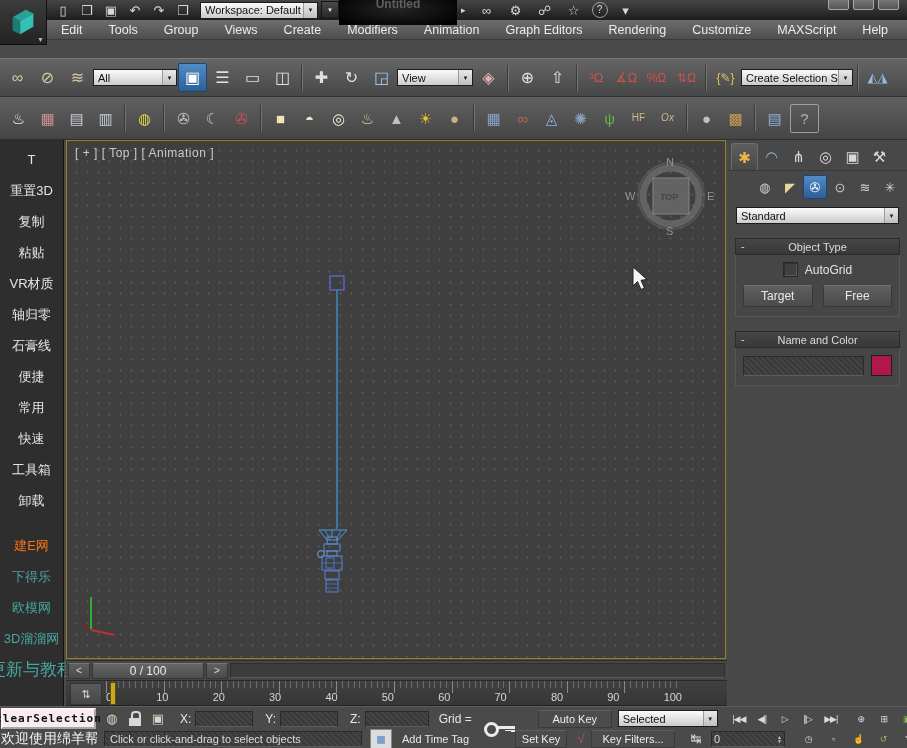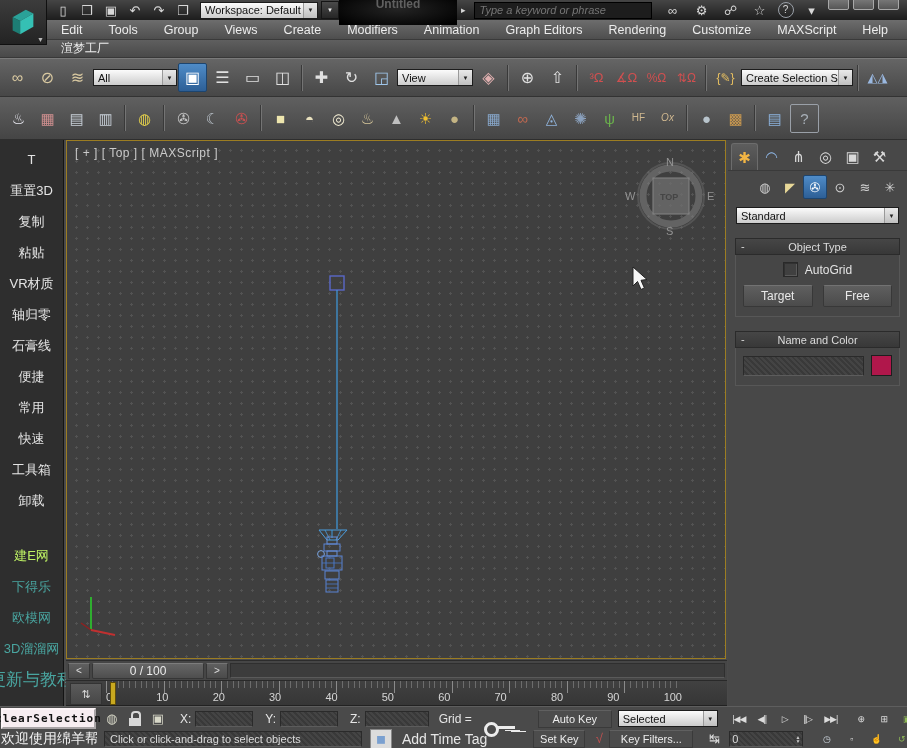--- a/index.html
+++ b/index.html
@@ -187,21 +187,20 @@
           <span class="glyph">❐</span>
         </div>
       </div>
     <div class="combo ws-combo">
       <span class="combo-text">Workspace: Default</span>
       <span class="combo-arrow">▼</span>
     </div>
     <span class="wsdrop">▼</span>
     <div class="doc-plate">Untitled</div>
     <span class="overflow-arrow">▸</span>
-    <input class="search" placeholder="Type a keyword or phrase" style="">
     <div class="tright">
         <div class="ticon">
           <span class="glyph">∞</span>
         </div>
         <div class="ticon">
           <span class="glyph">⚙</span>
         </div>
         <div class="ticon">
           <span class="glyph">☍</span>
         </div>
@@ -228,23 +227,20 @@
       <div class="menu-item">Group</div>
       <div class="menu-item">Views</div>
       <div class="menu-item">Create</div>
       <div class="menu-item">Modifiers</div>
       <div class="menu-item">Animation</div>
       <div class="menu-item">Graph Editors</div>
       <div class="menu-item">Rendering</div>
       <div class="menu-item">Customize</div>
       <div class="menu-item">MAXScript</div>
       <div class="menu-item">Help</div>
-    </div>
-  <div class="pluginbar">
-      <div class="menu-item">渲梦工厂</div>
     </div>
 
   <div class="toolbar1">
       <div class="tbtn">
         <span class="glyph" style="color: rgb(216, 200, 160);">∞</span>
       </div>
       <div class="tbtn">
         <span class="glyph" style="color: rgb(216, 200, 160);">⊘</span>
       </div>
       <div class="tbtn">
@@ -410,29 +406,29 @@
       <div class="side-item">粘贴</div>
       <div class="side-item">VR材质</div>
       <div class="side-item">轴归零</div>
       <div class="side-item">石膏线</div>
       <div class="side-item">便捷</div>
       <div class="side-item">常用</div>
       <div class="side-item">快速</div>
       <div class="side-item">工具箱</div>
       <div class="side-item">卸载</div>
       <div class="side-item spacer"></div>
-      <div class="side-item" style="color: #bef264; margin-top: 10px;">建E网</div>
+      <div class="side-item" style="color: #f97316;">建E网</div>
       <div class="side-item" style="color: rgb(73, 165, 160);">下得乐</div>
       <div class="side-item" style="color: rgb(73, 165, 160);">欧模网</div>
       <div class="side-item" style="color: rgb(73, 165, 160);">3D溜溜网</div>
       <div class="side-item small" style="color: rgb(73, 165, 160);">更新与教程</div>
     </div>
 
   <div class="viewport">
-    <div class="vp-label">[ + ] [ Top ] [ MAXScript ]</div>
+    <div class="vp-label">[ + ] [ Top ] [ Animation ]</div>
     <svg class="vp-svg" viewBox="0 0 658 517">
 
       <g>
         <rect x="263" y="135" width="14" height="14" fill="none" stroke="#5a68c8" stroke-width="1.4"></rect>
         <line x1="270" y1="149" x2="270" y2="388" stroke="#3f9be0" stroke-width="1.2"></line>
         <path d="M252,389 L280,389 L271,399 L260,399 Z" fill="none" stroke="#4a9ee0"></path>
         <line x1="258" y1="389" x2="263" y2="399" stroke="#4a9ee0" stroke-width="0.8"></line>
         <line x1="274" y1="389" x2="269" y2="399" stroke="#4a9ee0" stroke-width="0.8"></line>
         <line x1="265" y1="389" x2="265" y2="397" stroke="#3f9be0"></line>
         <rect x="260" y="396" width="10" height="7" fill="none" stroke="#6890d8"></rect>
@@ -625,21 +621,21 @@
     </div>
     <div class="bigkey">
         <span class="i-key"></span>
       </div>
 
     <div class="sbrow sb2">
       <div class="prompt hatch">Click or click-and-drag to select objects</div>
       <span class="lightbtn" style="margin-left:8px">
           <span class="glyph">◼</span>
         </span>
-      <span class="sb-label" style="margin-left:10px;font-size:14px">Add Time Tag</span>
+      <span class="sb-label" style="margin-left:10px;font-size:11px">Add Time Tag</span>
       <div class="skbtn" style="margin-left:46px;width:52px">Set Key</div>
       <span class="sb-icon" style="width:20px;margin-left:4px">
           <span class="glyph" style="color:#c05050">√</span>
         </span>
       <div class="skbtn" style="width:84px">Key Filters...</div>
       <span class="sb-icon" style="width:22px;margin-left:10px">
           <span class="glyph" style="color:#dcdcdc">↹</span>
         </span>
       <div class="frame-field hatch" style="margin-left:4px">
         <span class="fval">0</span>

